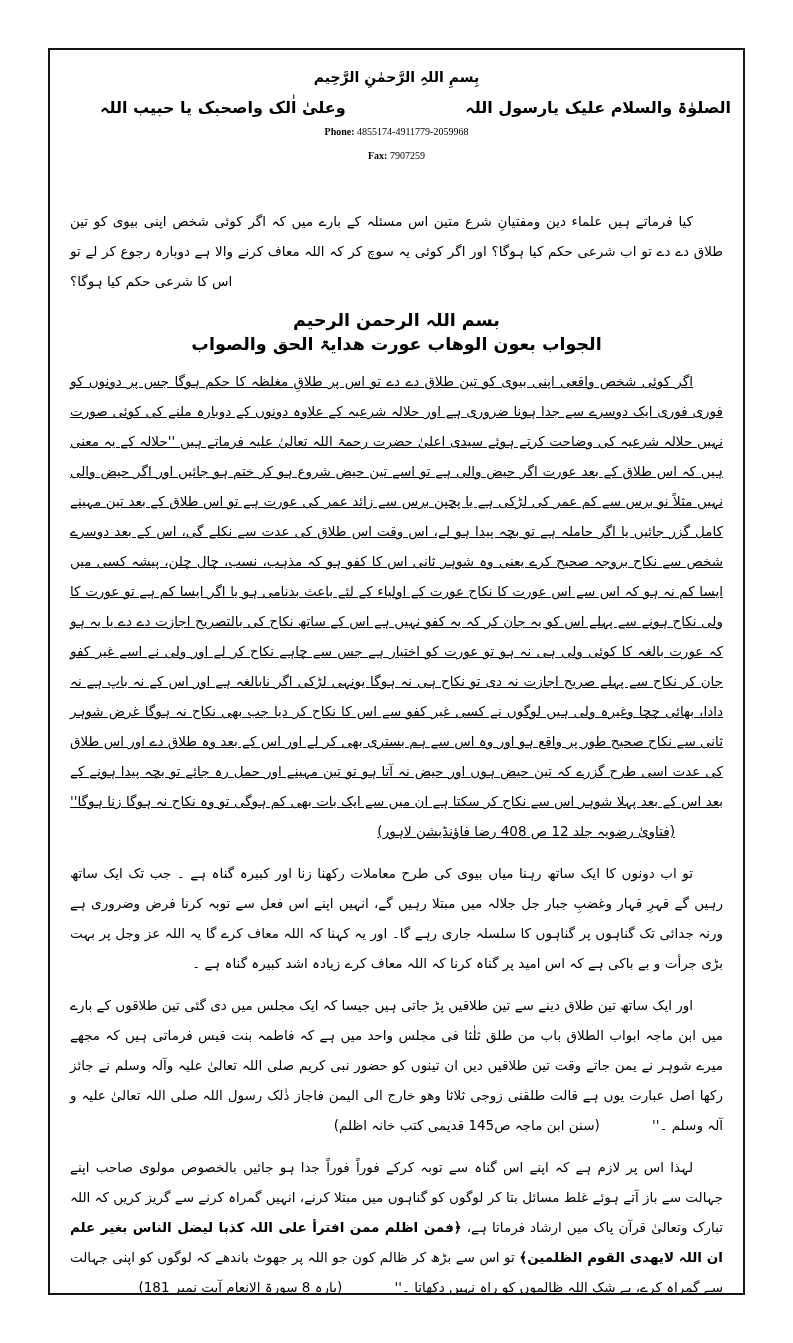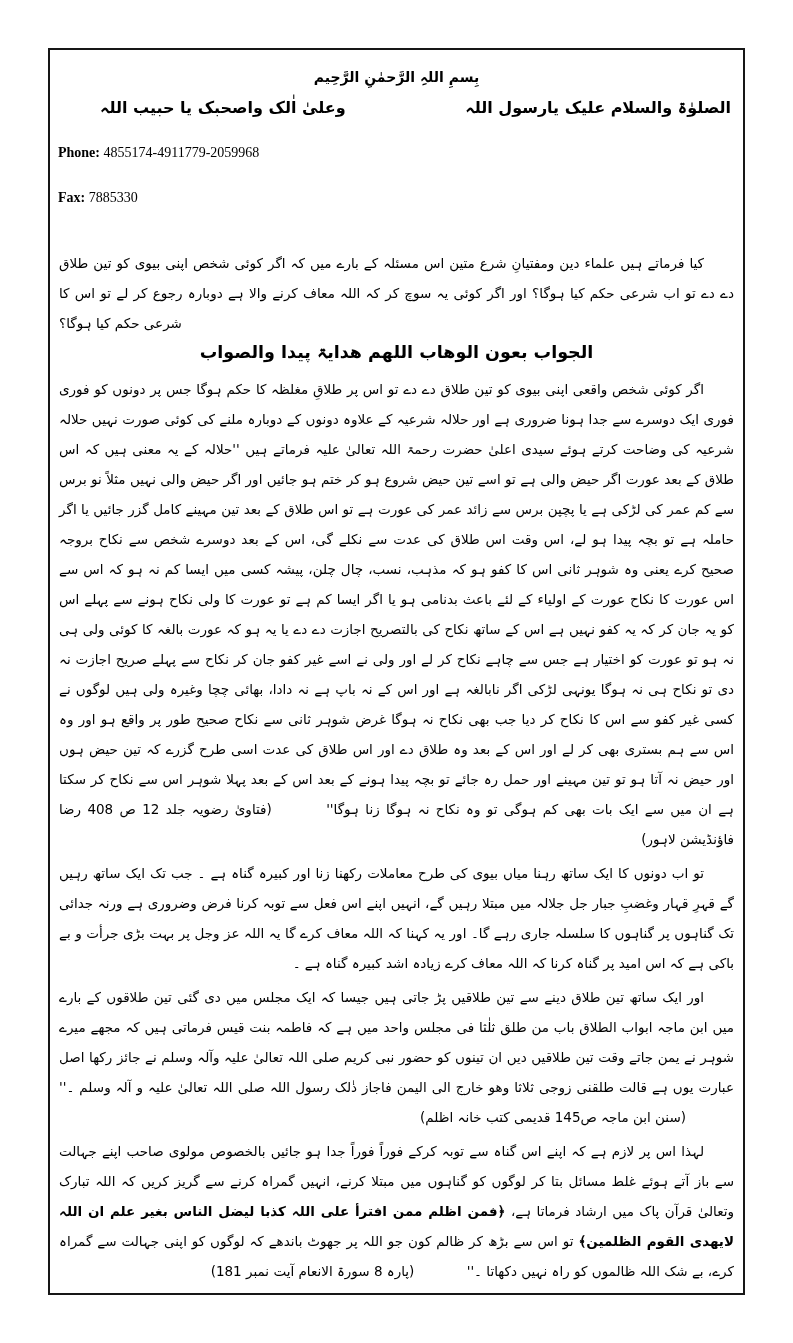--- a/index.html
+++ b/index.html
@@ -33,48 +33,48 @@
     justify-content: space-between;
     direction: rtl;
     font-weight: bold;
     font-size: 16px;
     line-height: 24px;
     margin-top: 6px;
     padding: 0 4px 0 42px;
   }
   .contact-line {
     direction: ltr;
+    text-align: center;
     font-family: "Liberation Serif", serif;
-    font-size: 14px;
+    font-size: 10px;
     line-height: 24px;
-    margin-top: 21px;
   }
   .contact-label { font-weight: bold; }
   
   .urdu {
     direction: rtl;
     text-align: justify;
     font-size: 13.5px;
     line-height: 30px;
     color: #000;
   }
-  .para { margin: 1px; text-indent: 30px; }
+  .para { margin: 12px; text-indent: 30px; }
   .question {
     margin-top: 38px;
     text-align-last: left;   
   }
   .heading {
     direction: rtl;
     text-align: center;
     font-weight: bold;
     font-size: 17.5px;
     line-height: 24px;
   }
   .headings-block { margin-top: 2px; }
-  .answer-1 { margin-top: 10px; }
+  .answer-1 { margin-top: 10px; text-decoration: underline; }
   .answer-n { margin-top: 4px; }
   .cite { margin-right: 48px; }
   .quran { font-weight: bold; }
   .hadith { }
 </style>
 </head>
 <body>
 
 <div class="page">
   <div class="frame">
@@ -86,30 +86,31 @@
         <span>الصلوٰۃ والسلام علیک یارسول اللہ</span>
         <span>وعلیٰ اٰلک واصحبک یا حبیب اللہ</span>
       </div>
 
       <div class="contact-line">
         <span class="contact-label">Phone:</span>
         <span class="contact-value">4855174-4911779-2059968</span>
       </div>
       <div class="contact-line">
         <span class="contact-label">Fax:</span>
-        <span class="contact-value">7885330</span>
+        <span class="contact-value">7907259</span>
       </div>
     </header>
 
     <main>
 
       <p class="urdu para question">کیا فرماتے ہیں علماء دین ومفتیانِ شرع متین اس مسئلہ کے بارے میں کہ اگر کوئی شخص اپنی بیوی کو تین طلاق دے دے تو اب شرعی حکم کیا ہوگا؟ اور اگر کوئی یہ سوچ کر کہ اللہ معاف کرنے والا ہے دوبارہ رجوع کر لے تو اس کا شرعی حکم کیا ہوگا؟</p>
 
       <div class="headings-block">
-        <div class="heading">الجواب بعون الوھاب اللھم ھدایۃ پیدا والصواب</div>
+        <div class="heading">بسم اللہ الرحمن الرحیم</div>
+        <div class="heading">الجواب بعون الوھاب عورت ھدایۃ الحق والصواب</div>
       </div>
 
       <p class="urdu para answer-1">
         <span>اگر کوئی شخص واقعی اپنی بیوی کو تین طلاق دے دے تو اس پر طلاقِ مغلظہ کا حکم ہوگا جس پر دونوں کو فوری فوری ایک دوسرے سے جدا ہونا ضروری ہے اور حلالہ شرعیہ کے علاوہ دونوں کے دوبارہ ملنے کی کوئی صورت نہیں حلالہ شرعیہ کی وضاحت کرتے ہوئے سیدی اعلیٰ حضرت رحمۃ اللہ تعالیٰ علیہ فرماتے ہیں ''حلالہ کے یہ معنی ہیں کہ اس طلاق کے بعد عورت اگر حیض والی ہے تو اسے تین حیض شروع ہو کر ختم ہو جائیں اور اگر حیض والی نہیں مثلاً نو برس سے کم عمر کی لڑکی ہے یا پچپن برس سے زائد عمر کی عورت ہے تو اس طلاق کے بعد تین مہینے کامل گزر جائیں یا اگر حاملہ ہے تو بچہ پیدا ہو لے، اس وقت اس طلاق کی عدت سے نکلے گی، اس کے بعد دوسرے شخص سے نکاح بروجہ صحیح کرے یعنی وہ شوہر ثانی اس کا کفو ہو کہ مذہب، نسب، چال چلن، پیشہ کسی میں ایسا کم نہ ہو کہ اس سے اس عورت کا نکاح عورت کے اولیاء کے لئے باعث بدنامی ہو یا اگر ایسا کم ہے تو عورت کا ولی نکاح ہونے سے پہلے اس کو یہ جان کر کہ یہ کفو نہیں ہے اس کے ساتھ نکاح کی بالتصریح اجازت دے دے یا یہ ہو کہ عورت بالغہ کا کوئی ولی ہی نہ ہو تو عورت کو اختیار ہے جس سے چاہے نکاح کر لے اور ولی نے اسے غیر کفو جان کر نکاح سے پہلے صریح اجازت نہ دی تو نکاح ہی نہ ہوگا یونہی لڑکی اگر نابالغہ ہے اور اس کے نہ باپ ہے نہ دادا، بھائی چچا وغیرہ ولی ہیں لوگوں نے کسی غیر کفو سے اس کا نکاح کر دیا جب بھی نکاح نہ ہوگا غرض شوہر ثانی سے نکاح صحیح طور پر واقع ہو اور وہ اس سے ہم بستری بھی کر لے اور اس کے بعد وہ طلاق دے اور اس طلاق کی عدت اسی طرح گزرے کہ تین حیض ہوں اور حیض نہ آتا ہو تو تین مہینے اور حمل رہ جائے تو بچہ پیدا ہونے کے بعد اس کے بعد پہلا شوہر اس سے نکاح کر سکتا ہے ان میں سے ایک بات بھی کم ہوگی تو وہ نکاح نہ ہوگا زنا ہوگا''</span>
         <span class="cite">(فتاویٰ رضویہ جلد 12 ص 408 رضا فاؤنڈیشن لاہور)</span>
       </p>
 
       <p class="urdu para answer-n">تو اب دونوں کا ایک ساتھ رہنا میاں بیوی کی طرح معاملات رکھنا زنا اور کبیرہ گناہ ہے ۔ جب تک ایک ساتھ رہیں گے قہرِ قہار وغضبِ جبار جل جلالہ میں مبتلا رہیں گے، انہیں اپنے اس فعل سے توبہ کرنا فرض وضروری ہے ورنہ جدائی تک گناہوں پر گناہوں کا سلسلہ جاری رہے گا۔ اور یہ کہنا کہ اللہ معاف کرے گا یہ اللہ عز وجل پر بہت بڑی جرأت و بے باکی ہے کہ اس امید پر گناہ کرنا کہ اللہ معاف کرے زیادہ اشد کبیرہ گناہ ہے ۔</p>
 
       <p class="urdu para answer-n">

